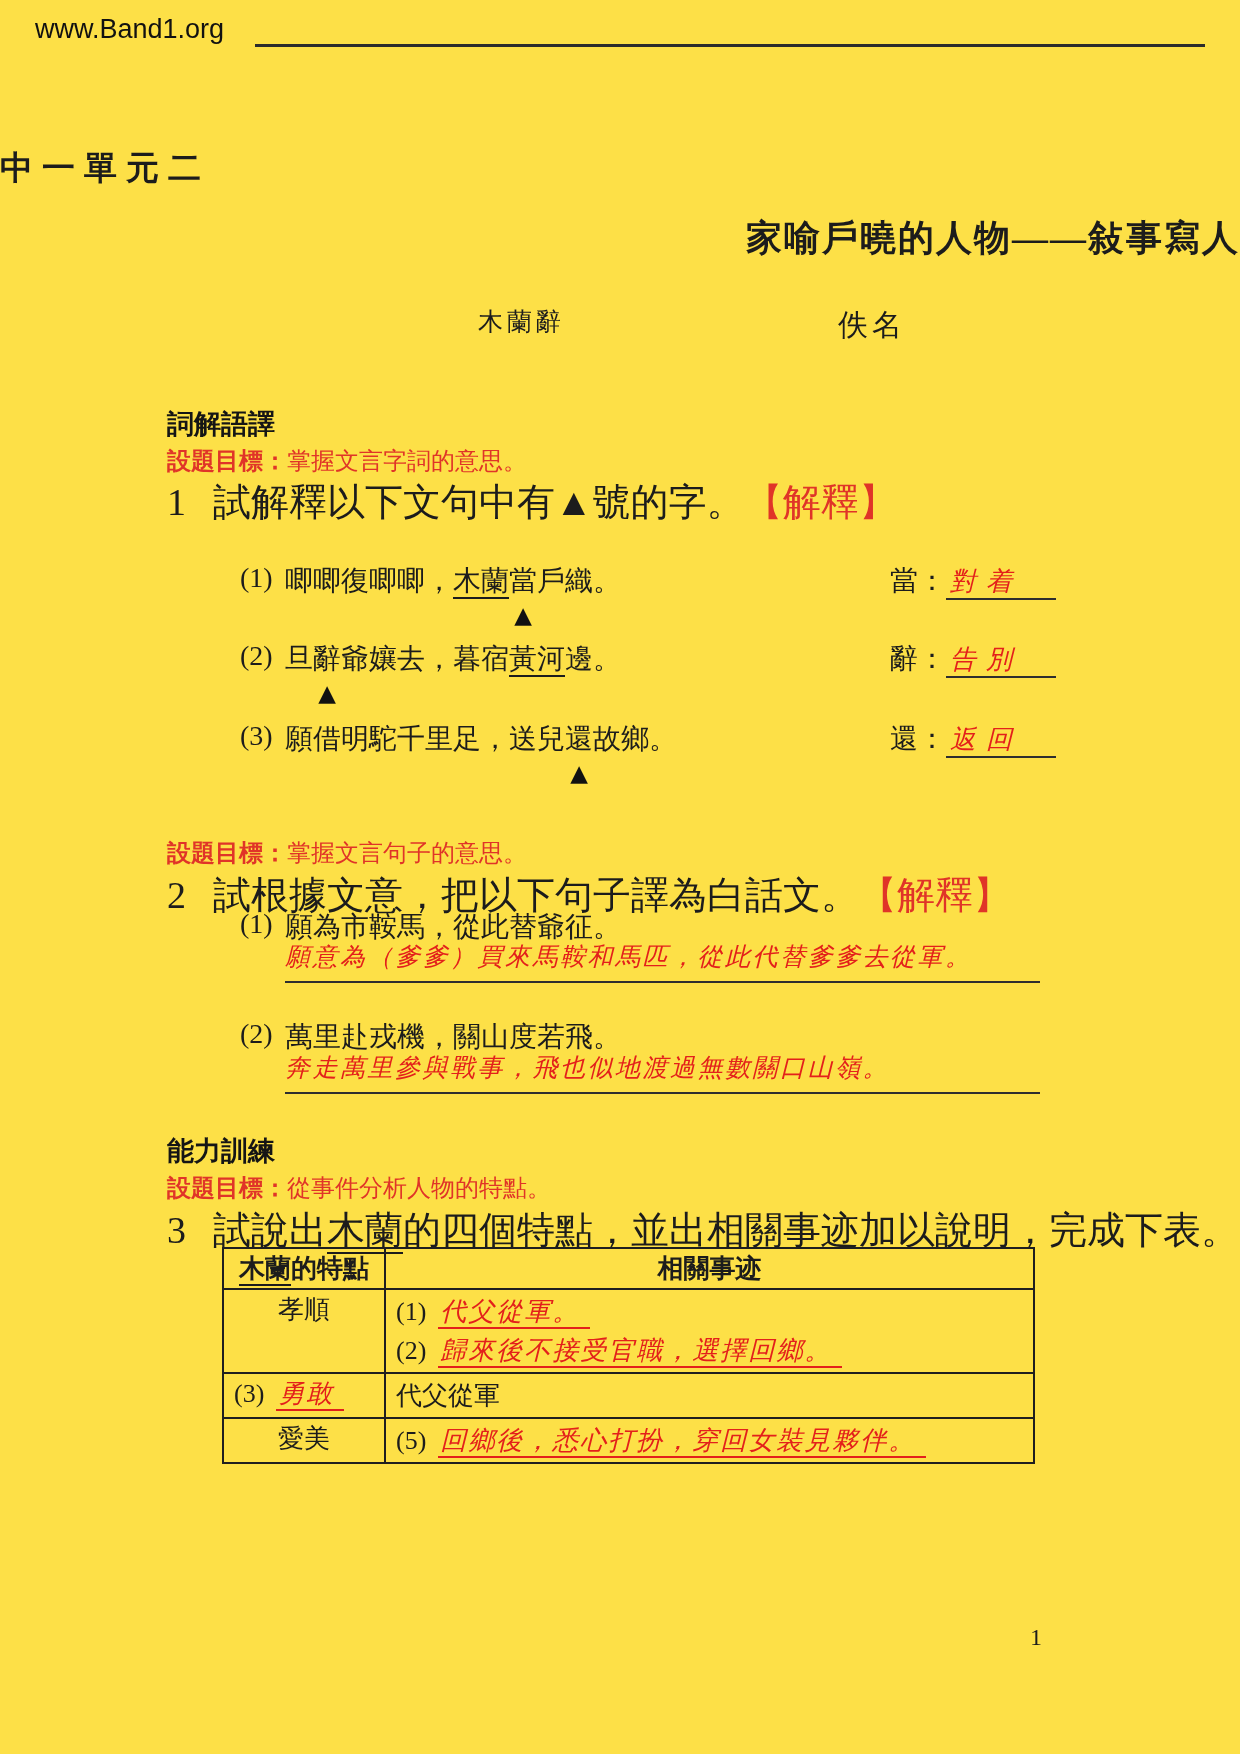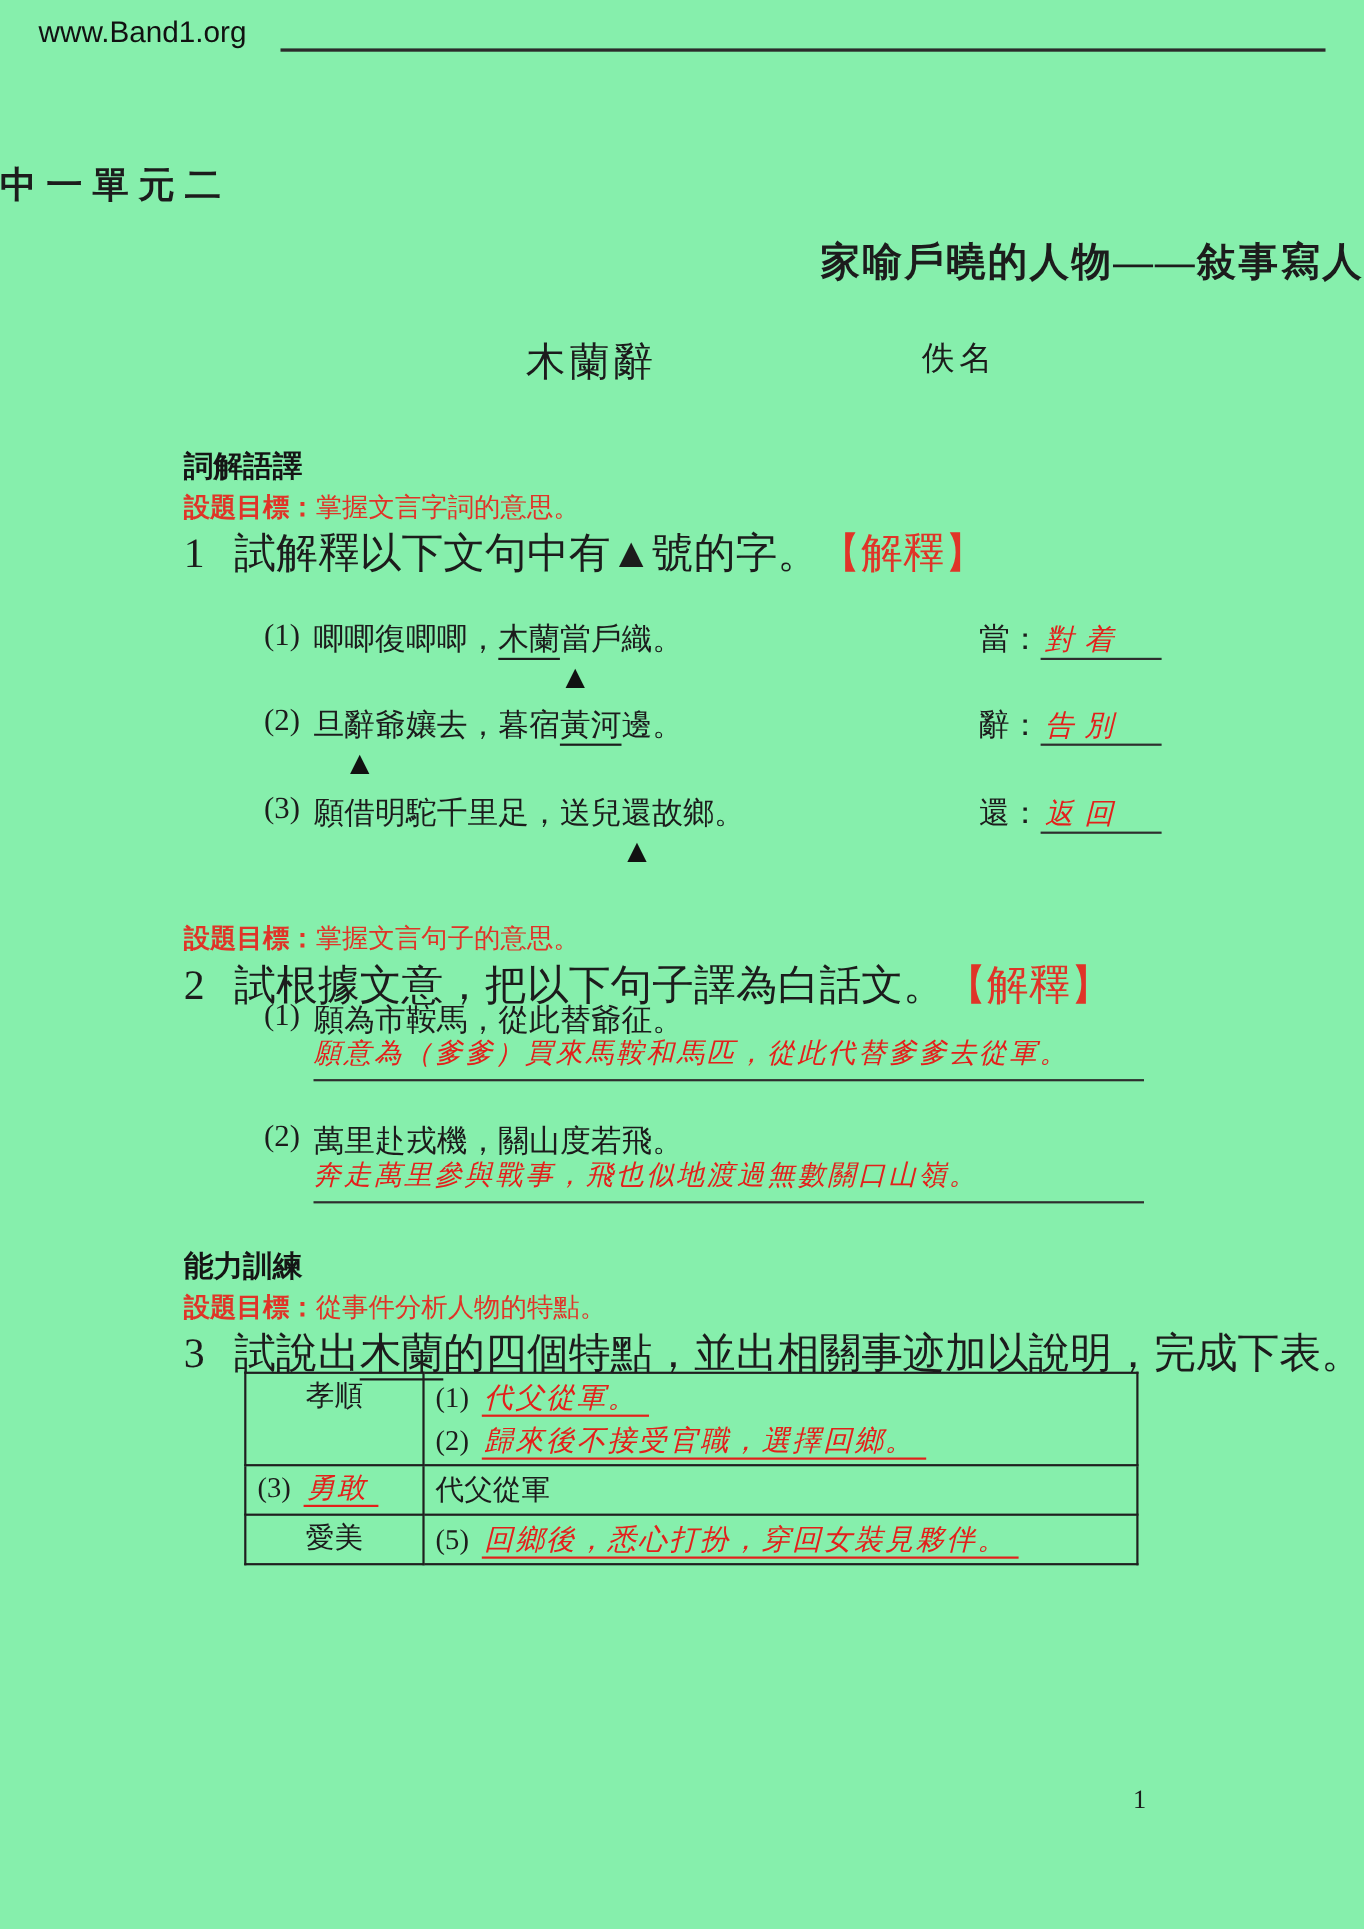--- a/index.html
+++ b/index.html
@@ -1,31 +1,31 @@
 <!DOCTYPE html>
 <html><head>
 <meta charset="utf-8">
 <style>
   html,body { margin:0; padding:0; background:#ffffff; }
   .page {
-    position:relative; width:1240px; height:1754px; background:#86efac;
+    position:relative; width:1240px; height:1754px; background:#fde047;
     font-family:"Liberation Serif","DejaVu Serif",serif; color:#1c1c1c;
     overflow:hidden;
   }
   .site {
     position:absolute; left:35px; top:14px;
     font-family:"Liberation Sans","DejaVu Sans",sans-serif; font-size:27px; color:#111;
   }
   .rule { position:absolute; left:255px; top:44px; width:950px; height:3px; background:#2b2b2b; }
 
   .unit-title { position:absolute; top:146px; left:0; width:100%; text-align:left;
     font-size:33px; font-weight:bold; letter-spacing:9px; }
   .main-title { position:absolute; top:214px; left:0; width:100%; text-align:right;
     font-size:36px; font-weight:bold; letter-spacing:2px; }
-  .text-title { position:absolute; top:305px; left:478px; font-size:36px; letter-spacing:4px;text-align:center; }
+  .text-title { position:absolute; top:305px; left:478px; font-size:25px; letter-spacing:4px;text-align:center; }
   .author     { position:absolute; top:305px; left:838px; font-size:30px; letter-spacing:4px; }
 
   .sec-heading { position:absolute; left:167px; font-size:27px; font-weight:bold;
     font-family:"Liberation Sans","DejaVu Sans",sans-serif; color:#151515; }
 
   .objective { position:absolute; left:167px; font-size:24px; color:#e03428; white-space:nowrap; }
   .obj-label { font-family:"Liberation Sans","DejaVu Sans",sans-serif; font-weight:bold; }
 
   .q-row { position:absolute; left:167px; font-size:38px; white-space:nowrap; }
   .q-num { display:inline-block; width:46px; }
@@ -140,20 +140,24 @@
   <div class="q-row" style="top:1205px">
     <span class="q-num">3</span><span><span class="seg-plain">試說出</span><span class="seg-u">木蘭</span><span class="seg-plain">的四個特點，並出相關事迹加以說明，完成下表。</span></span><span class="tag">【整合】</span>
   </div>
 
   <table class="traits">
     <colgroup>
         <col style="width:162px">
         <col>
       </colgroup>
     <tbody>
+        <tr>
+      <th><span class="seg-u">木蘭</span><span class="seg-plain">的特點</span></th>
+      <th>相關事迹</th>
+    </tr>
     <tr class="row-tall">
       <td class="cell-center"><span class="seg-plain">孝順</span></td>
       <td>
         <div class="tline"><span class="seg-plain">(1)</span><span class="seg-ans">代父從軍。</span></div>
         <div class="tline"><span class="seg-plain">(2)</span><span class="seg-ans">歸來後不接受官職，選擇回鄉。</span></div>
       </td>
     </tr>
     <tr class="row-mid">
       <td><span class="seg-plain">(3)</span><span class="seg-ans">勇敢</span></td>
       <td>

